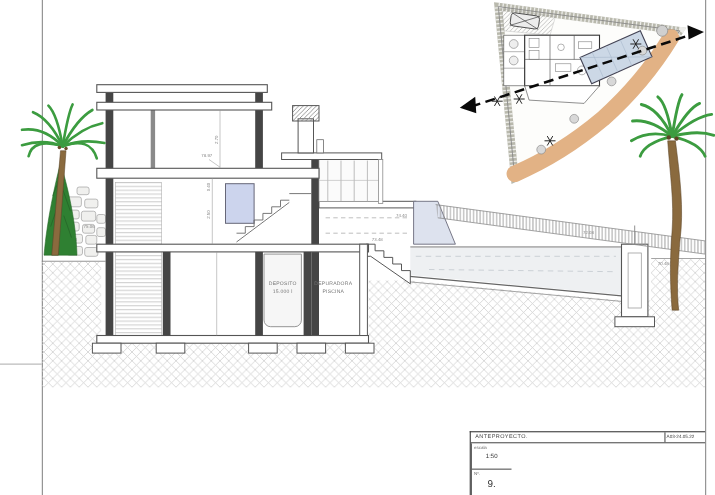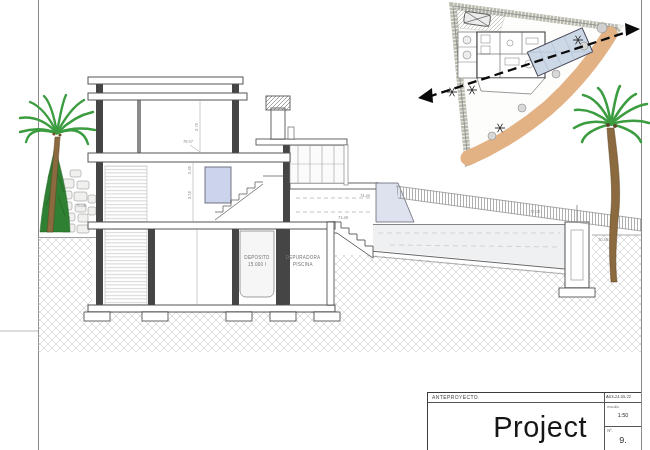--- a/index.html
+++ b/index.html
@@ -292,23 +292,20 @@
     </g>
   </g>
 </svg>
 
 <div class="tb">
   <div class="tb-row1">
     <div class="tb-phase">ANTEPROYECTO.</div>
     <div class="tb-code">A03-24.05.22</div>
   </div>
   <div class="tb-row2">
-    <div class="tb-main">
-      <div class="tb-project">Project</div>
-    </div>
     <div class="tb-side">
       <div class="tb-scale">
         <span class="cell-label">escala</span>
         <div class="cell-value">1:50</div>
       </div>
       <div class="tb-num">
         <span class="cell-label">Nº.</span>
         <div class="cell-value big">9.</div>
       </div>
     </div>

